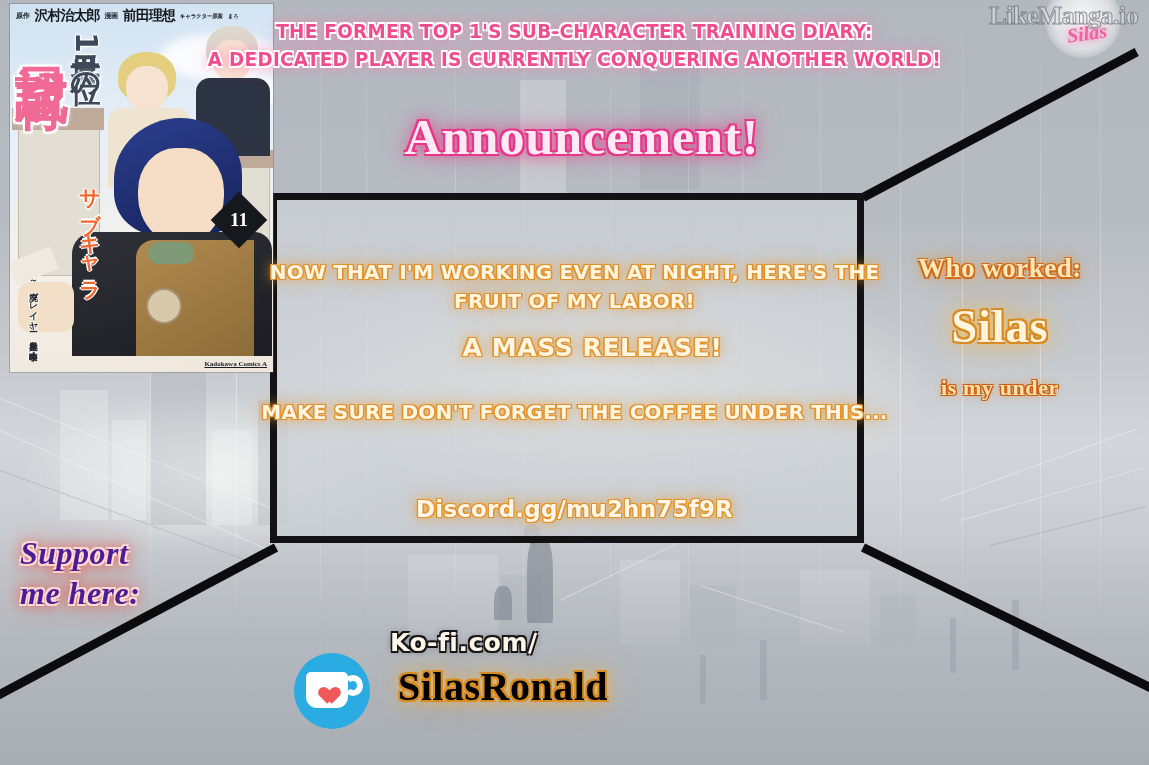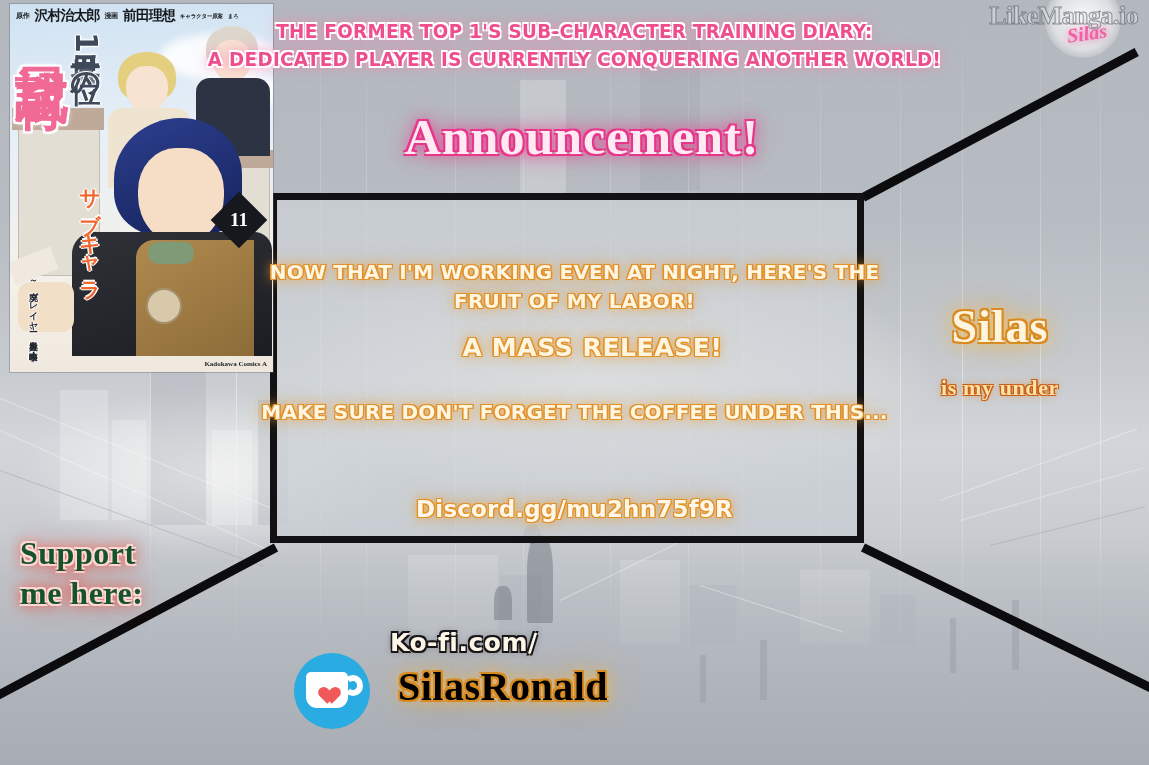--- a/index.html
+++ b/index.html
@@ -127,21 +127,21 @@
     position:absolute;right:14px;top:196px;width:40px;height:40px;
     background:#15181d;transform:rotate(45deg);
     display:flex;align-items:center;justify-content:center;
   }
   .cover-vol span{
     transform:rotate(-45deg);color:#fff;font-weight:bold;font-size:19px;
     font-family:"Liberation Serif",serif;
   }
   .cover-kadokawa{
     position:absolute;right:6px;bottom:4px;
-    font-family:"Liberation Serif",serif;font-size:7px;font-weight:bold;color:#1b1f25;
+    font-family:"Liberation Serif",serif;font-size:7px;font-weight:bold;color:#1b1f25;text-decoration:underline;
   }
   .ch-hair{position:absolute;border-radius:48% 48% 42% 42%;}
   .ch-face{position:absolute;border-radius:46% 46% 52% 52%;background:#f7e3d2;}
   .ch-body{position:absolute;border-radius:14px 14px 0 0;}
 
   
   .series-title{
     position:absolute;left:0;right:0;top:18px;
     text-align:center;
     font-family:"DejaVu Sans",sans-serif;
@@ -226,25 +226,26 @@
     text-shadow:
       -1.3px -1.3px 0 #c95f17, 1.3px -1.3px 0 #c95f17,
       -1.3px  1.3px 0 #c95f17, 1.3px  1.3px 0 #c95f17,
        0 0 9px rgba(235,140,35,.9);
   }
 
   .support{
     position:absolute;left:20px;top:533px;width:230px;
     font-family:"Liberation Serif",serif;
     font-weight:bold;font-size:32px;line-height:1.25;letter-spacing:.5px;
-    color:#14532d;
+    color:#4c1d95;
     text-shadow:
       -1.6px -1.6px 0 #ffd9d3, 1.6px -1.6px 0 #ffd9d3,
       -1.6px  1.6px 0 #ffd9d3, 1.6px  1.6px 0 #ffd9d3,
        0 0 12px rgba(255,50,35,.95), 0 0 26px rgba(255,60,40,.7);
+    font-style: italic;
   }
 
   
   .kofi-logo{
     position:absolute;left:294px;top:653px;width:76px;height:76px;
     border-radius:50%;background:#2aabe2;
   }
   .kofi-cup{
     position:absolute;left:12px;top:19px;width:42px;height:36px;
     background:#fff;border-radius:5px 5px 11px 11px;
@@ -441,20 +442,21 @@
   <div class="announcement">Announcement!</div>
 
   <div class="body-line bl1">
     <div>Now that I'm working even at night, here's the</div>
     <div>fruit of my labor!</div>
   </div>
   <div class="body-line bl2">A mass release!</div>
   <div class="body-line bl3">Make sure don't forget the coffee under this...</div>
   <div class="discord">Discord.gg/mu2hn75f9R</div>
 
+  <div class="who-worked">Who worked:</div>
   <div class="silas-name">Silas</div>
   <div class="is-my-name">is my under</div>
 
   <div class="support">
     <div>Support</div>
     <div>me here:</div>
   </div>
 
   <div class="kofi-logo">
     <div class="kofi-handle"></div>

